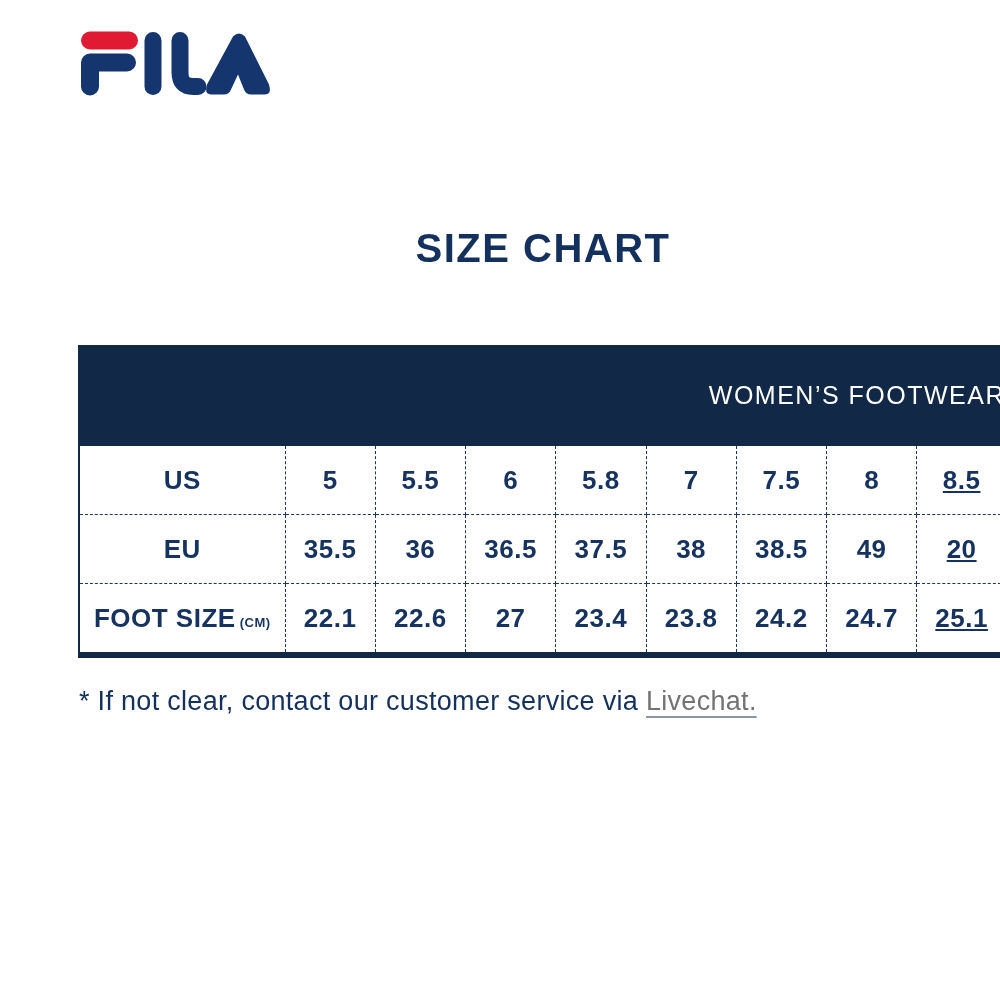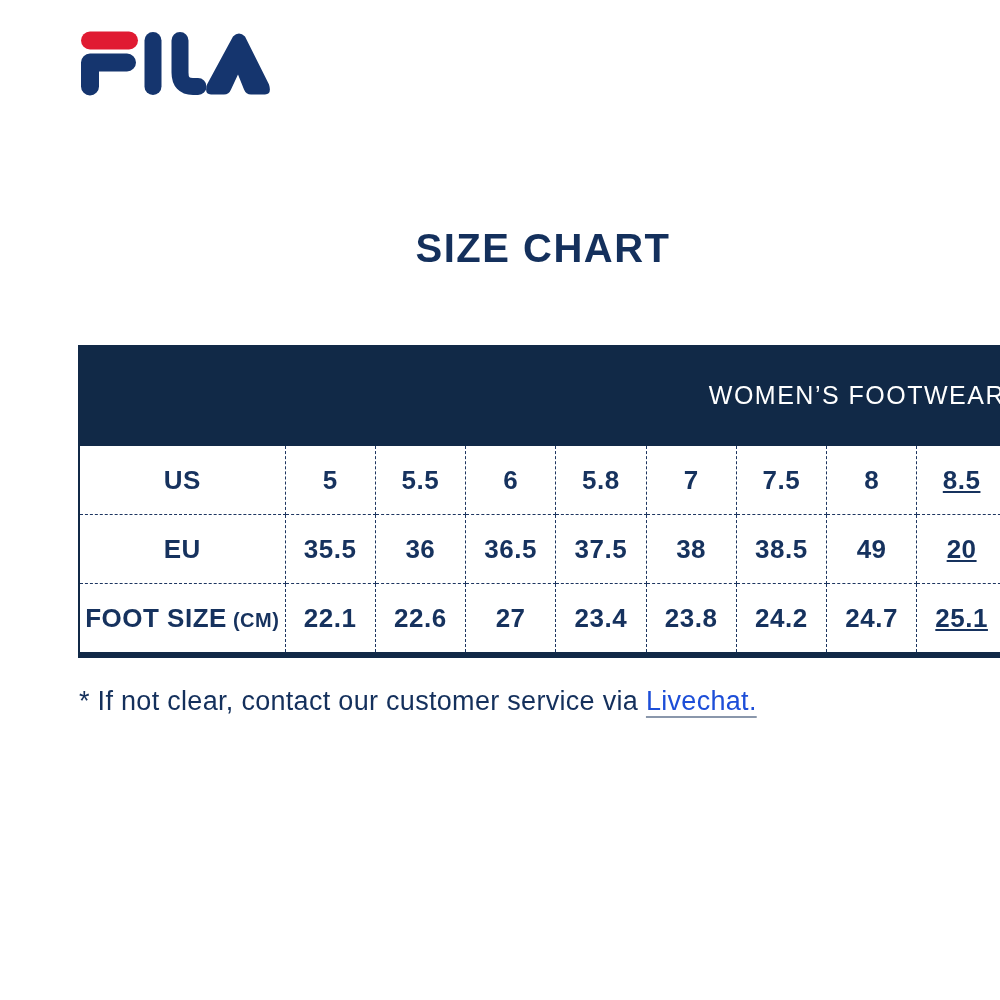--- a/index.html
+++ b/index.html
@@ -64,34 +64,34 @@
     color: #16325e;
     font-size: 26px;
     font-weight: bold;
     letter-spacing: 0.5px;
   }
   tbody tr:first-child th, tbody tr:first-child td { border-top: none; }
   tbody tr:last-child th, tbody tr:last-child td { border-bottom: none; }
   tbody tr th:first-child { border-left: none; }
   tbody tr td:last-child { border-right: none; text-decoration: underline; }
   tbody th .unit {
-    font-size: 20px;
+    font-size: 13px;
     font-weight: bold;
     letter-spacing: 0.5px;
   }
   .footnote {
     position: absolute;
     left: 36px;
     top: 686px;
     font-size: 27px;
     color: #14305c;
     letter-spacing: 0.3px;
   }
   .footnote a {
-    color: #1d4ed8;
+    color: #737373;
     text-decoration: underline;
     text-decoration-color: #8a97ab;
     text-decoration-thickness: 1.5px;
     text-underline-offset: 6px;
     cursor: pointer;
   }
 </style>
 </head>
 <body>
 

